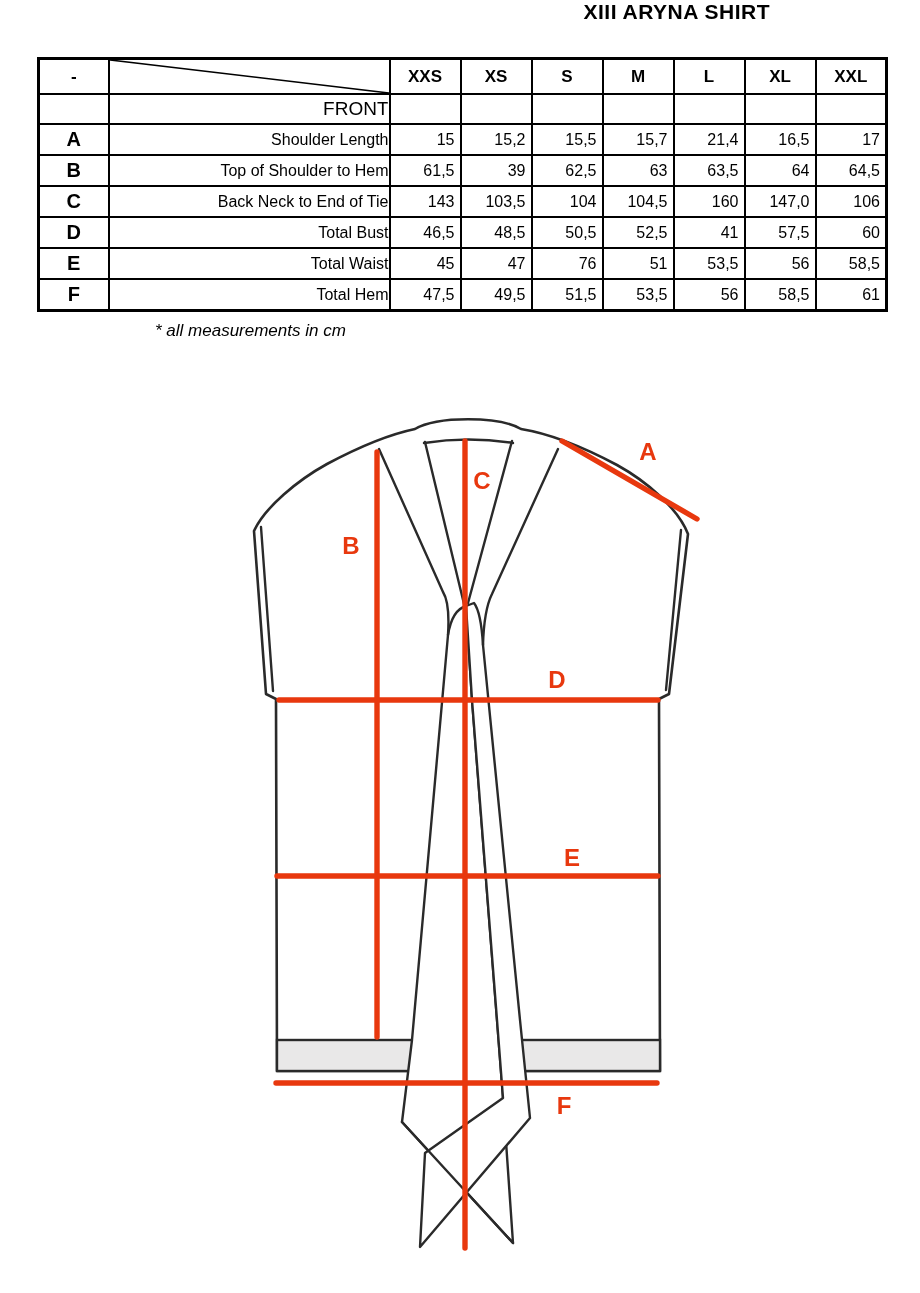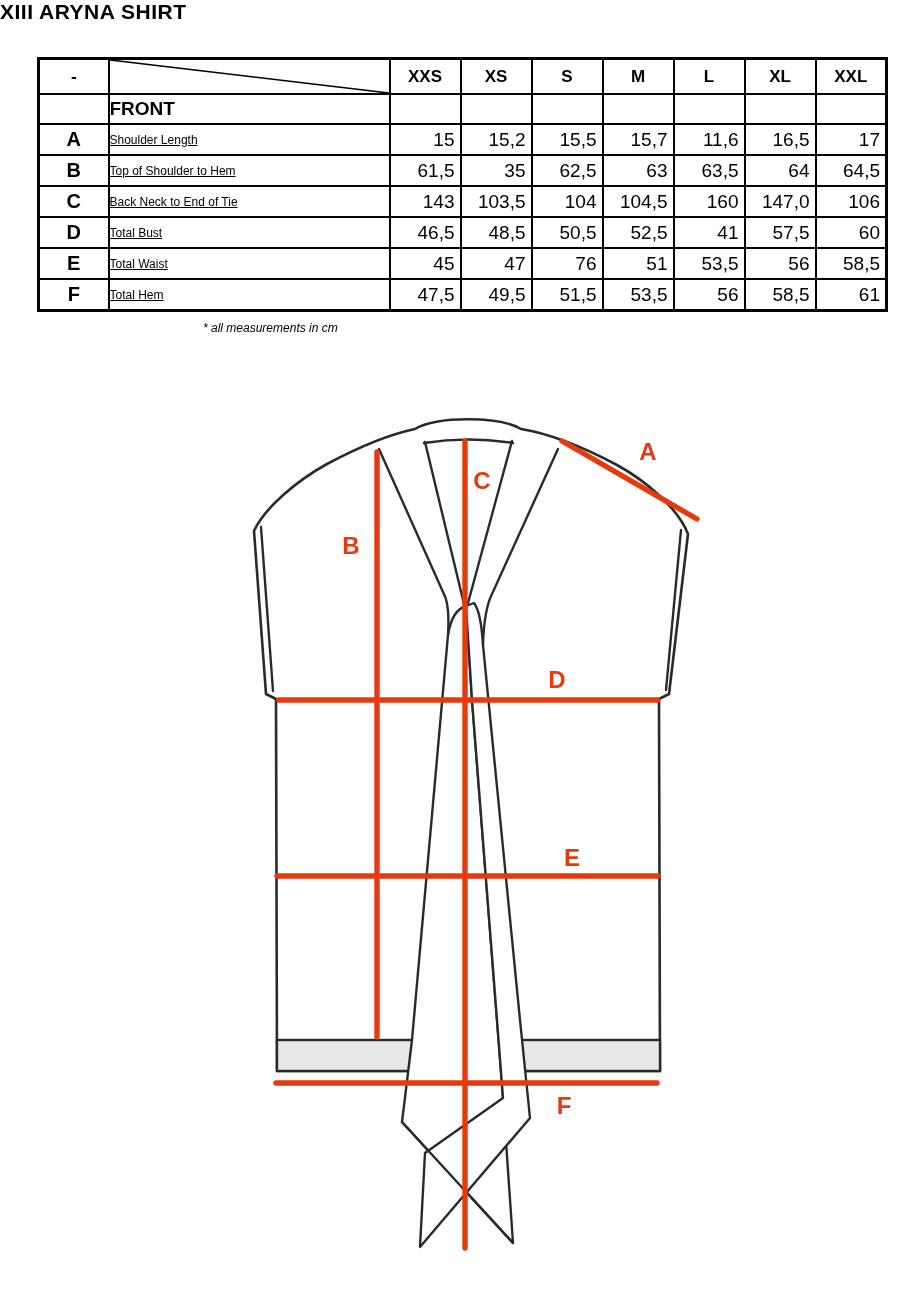--- a/index.html
+++ b/index.html
@@ -1,39 +1,39 @@
 <!DOCTYPE html>
 <html><head>
 <meta charset="utf-8">
 <style>
   html,body{margin:0;padding:0;background:#fff;}
   #page{position:relative;width:920px;height:1293px;background:#fff;overflow:hidden;
         font-family:"Liberation Sans",sans-serif;color:#000;}
 
   
-  #title{position:absolute;left:0;top:8;width:770px;text-align:left;
+  #title{position:absolute;left:0;top:8;width:770px;text-align:right;
          font-size:21px;font-weight:bold;letter-spacing:.5px;}
 
   
   #size-table{position:absolute;left:37px;top:57px;border-collapse:collapse;
               table-layout:fixed;width:848px;border:3px solid #000;}
   #size-table td{border:2px solid #000;padding:0;overflow:hidden;white-space:nowrap;}
   #size-table tr.hdr td{height:33px;text-align:center;font-weight:bold;font-size:17px;}
   #size-table tr.front-row td{height:28px;}
   #size-table tr.data-row td{height:29px;}
   td.corner{font-size:26px;font-weight:bold;text-align:center;line-height:10px;}
   td.diag{position:relative;}
   td.diag svg{position:absolute;left:0;top:0;width:100%;height:100%;display:block;}
   td.letter{font-size:20px;font-weight:bold;text-align:center;}
-  td.desc{font-size:12px;text-align:left;text-decoration:underline;}
-  td.front-cell{font-size:19px;font-weight:bold;text-align:left;border-radius:10px;}
-  td.num{font-size:19px;text-align:right;padding-right:5px !important;}
-
-  
-  #note{position:absolute;left:155px;top:321px;font-size:12px;font-style:italic;margin-left:48px;}
+  td.desc{font-size:16px;text-align:right;}
+  td.front-cell{font-size:19px;font-weight:normal;text-align:right;border-radius:10px;}
+  td.num{font-size:16px;text-align:right;padding-right:5px !important;}
+
+  
+  #note{position:absolute;left:155px;top:321px;font-size:17px;font-style:italic;}
 
   
   #diagram{position:absolute;left:0;top:380px;width:920px;height:913px;}
   .outline{fill:#ffffff;stroke:#2a2a2a;stroke-width:2.6;stroke-linejoin:round;}
   .thin{fill:none;stroke:#2a2a2a;stroke-width:2.4;stroke-linejoin:round;stroke-linecap:round;}
   .band{fill:#e9e8e8;stroke:#2a2a2a;stroke-width:2.4;}
   .tie{fill:#ffffff;stroke:#2a2a2a;stroke-width:2.4;stroke-linejoin:round;}
   .meas{stroke:#e8380e;stroke-width:5.4;stroke-linecap:round;fill:none;}
   .mlabel{fill:#e8380e;font-family:"Liberation Sans",sans-serif;font-size:24px;
           font-weight:bold;text-anchor:middle;}
@@ -87,30 +87,30 @@
     </tbody>
       <tbody id="rows-host">
 
         <tr class="data-row">
           <td class="letter">A</td>
           <td class="desc">Shoulder Length</td>
           <td class="num">15</td>
           <td class="num">15,2</td>
           <td class="num">15,5</td>
           <td class="num">15,7</td>
-          <td class="num">11,6</td>
+          <td class="num">21,4</td>
           <td class="num">16,5</td>
           <td class="num">17</td>
         </tr>
 
         <tr class="data-row">
           <td class="letter">B</td>
           <td class="desc">Top of Shoulder to Hem</td>
           <td class="num">61,5</td>
-          <td class="num">35</td>
+          <td class="num">39</td>
           <td class="num">62,5</td>
           <td class="num">63</td>
           <td class="num">63,5</td>
           <td class="num">64</td>
           <td class="num">64,5</td>
         </tr>
 
         <tr class="data-row">
           <td class="letter">C</td>
           <td class="desc">Back Neck to End of Tie</td>

